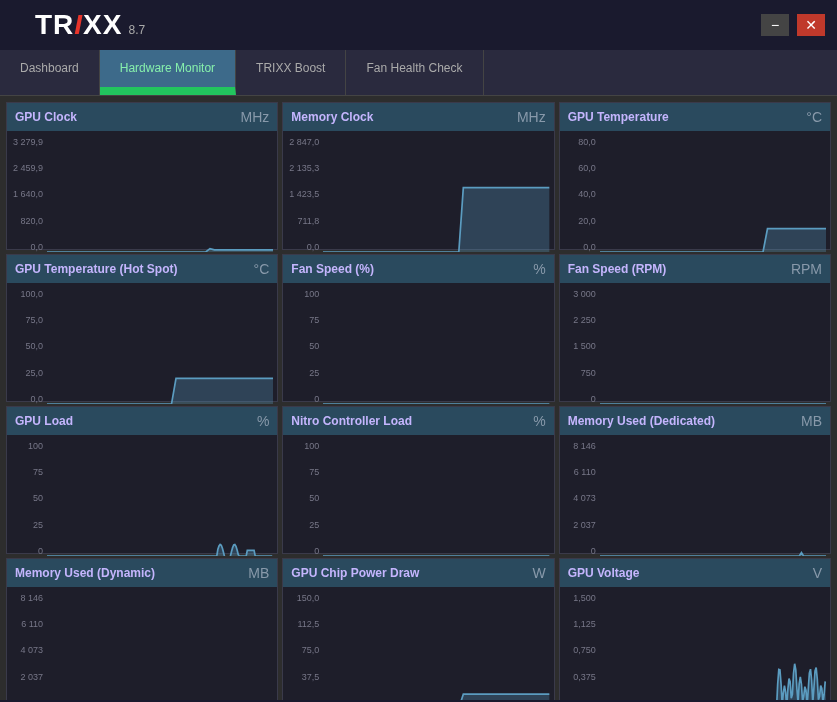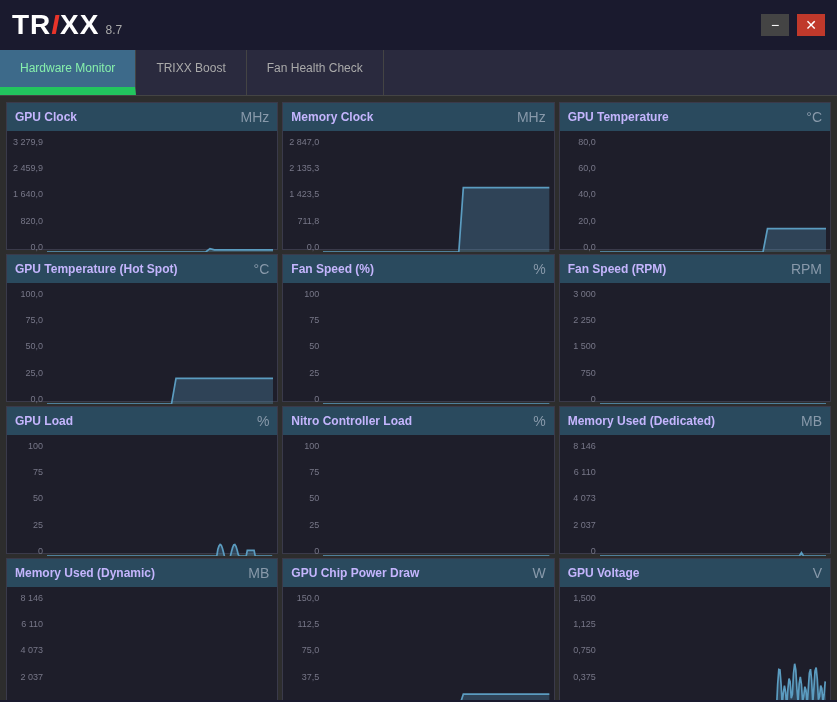--- a/index.html
+++ b/index.html
@@ -13,20 +13,21 @@
     }
 
     
     .title-bar {
       background: #1a1a2e;
       display: flex;
       align-items: center;
       justify-content: space-between;
       padding: 0 12px;
       height: 50px;
+      margin-left: 23px;
     }
     .logo {
       display: flex;
       align-items: center;
     }
     .logo-text {
       font-size: 28px;
       font-weight: bold;
       color: white;
       letter-spacing: 1px;
@@ -163,20 +164,21 @@
     </span>
     <span class="logo-version">8.7</span>
   </div>
   <div class="title-controls">
     <button class="title-btn">−</button>
     <button class="title-btn close">✕</button>
   </div>
 </div>
 
 <div class="nav-tabs">
+  <div class="nav-tab">Dashboard</div>
   <div class="nav-tab active">Hardware Monitor</div>
   <div class="nav-tab">TRIXX Boost</div>
   <div class="nav-tab">Fan Health Check</div>
 </div>
 
 <div class="main-content">
   <div class="monitor-grid" id="monitor-grid">
 
   <div class="monitor-card">
         <div class="card-header">

